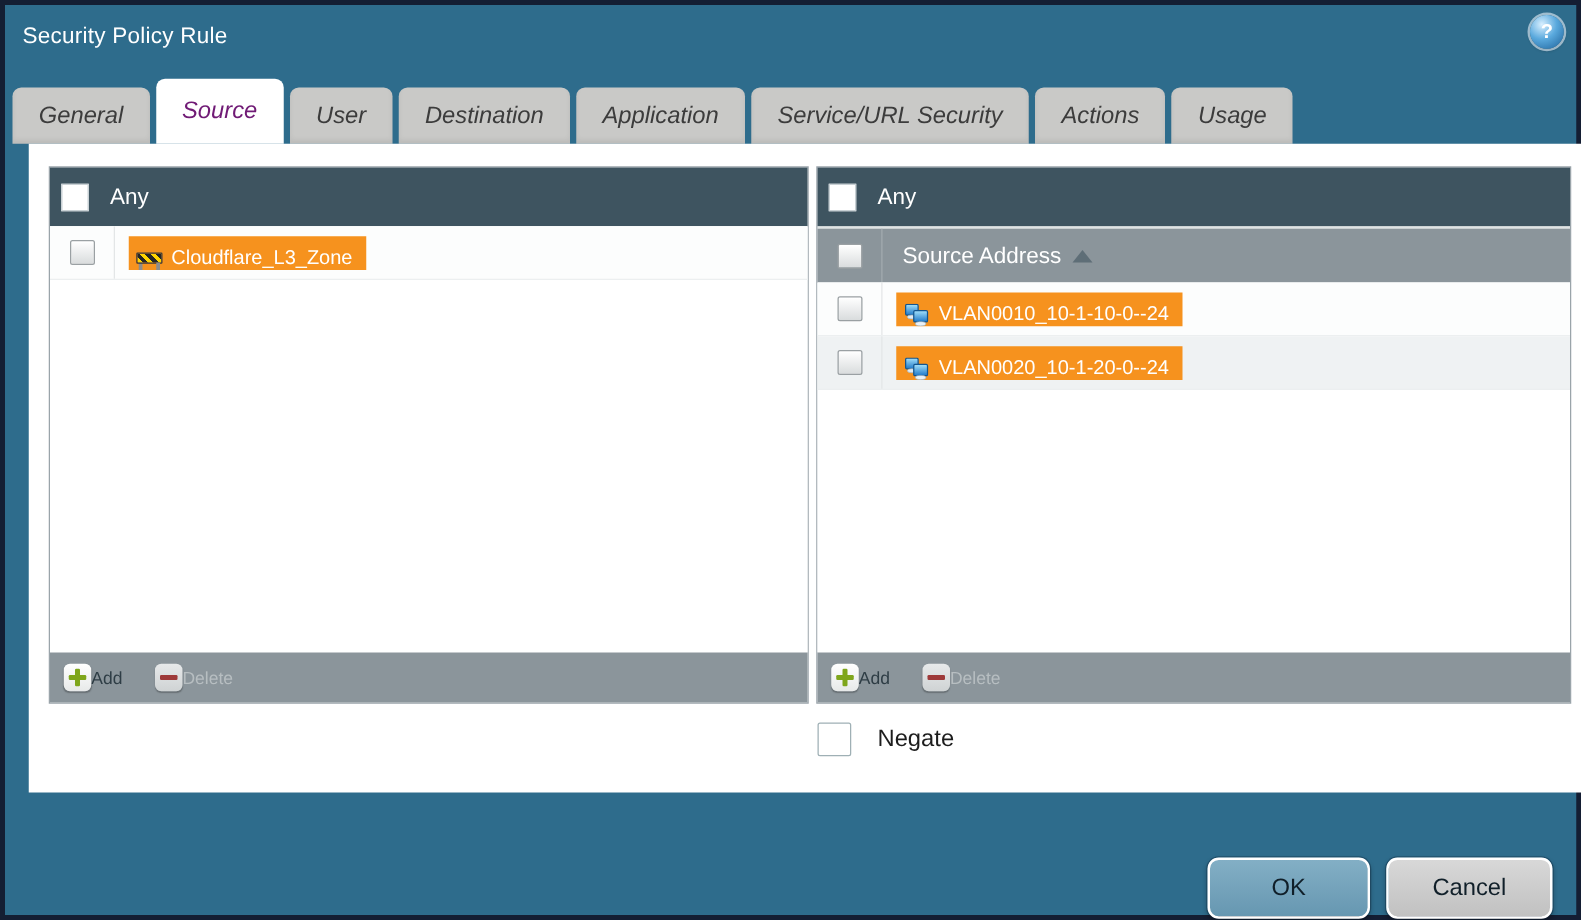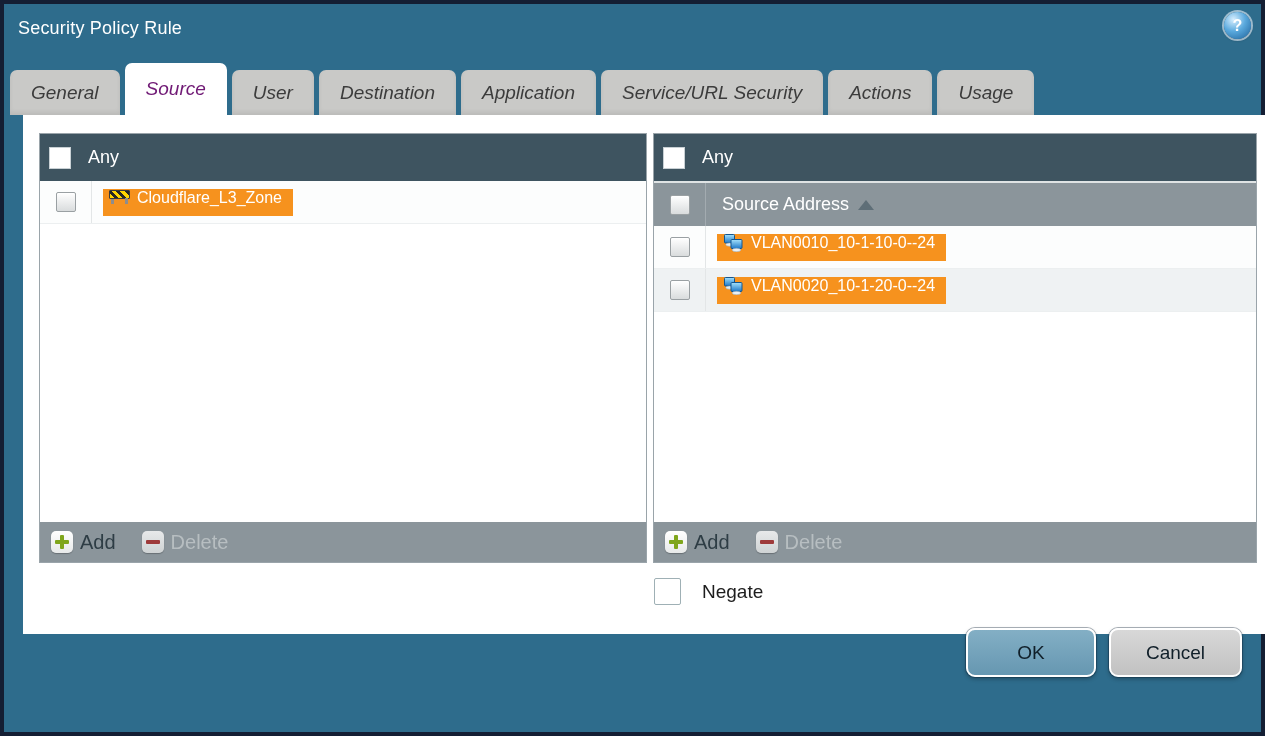--- a/index.html
+++ b/index.html
@@ -44,49 +44,49 @@
     background:linear-gradient(#ffffff,#d9dcdd); box-shadow:inset 0 1px 1px rgba(255,255,255,.9); cursor:pointer; }
   .col-title { color:#ffffff; font-size:18px; margin-left:16px; }
   .sort-asc { width:0; height:0; margin-left:9px; border-left:8px solid transparent; border-right:8px solid transparent;
     border-bottom:10px solid #5e6e77; }
 
   .list { flex:1; background:#ffffff; overflow:hidden; }
   .row { height:43px; display:flex; align-items:center; border-bottom:1px solid #eceff0; cursor:default; }
   .row:nth-child(odd) { background:#fcfdfd; }
   .row:nth-child(even){ background:#eff2f3; }
   .row .cb-cell { border-right:1px solid #e3e6e7; }
-  .chip { display:inline-flex; align-items:flex-start; gap:7px; height:27px; margin-left:11px; padding:0 11px 0 6px;
+  .chip { display:inline-flex; align-items:flex-end; gap:7px; height:27px; margin-left:11px; padding:0 11px 0 6px;
     background:#f6921e; color:#ffffff; font-size:16px; cursor:pointer; white-space:nowrap; }
 
   
   .zone-icon { position:relative; width:21px; height:15px; flex:none; }
   .zone-icon .bar { position:absolute; left:0; right:0; top:1px; height:9px; border:1px solid #3a3a3a; border-radius:1px;
     background:repeating-linear-gradient(45deg,#ffd400 0 3px,#262626 3px 6px); }
   .zone-icon::before, .zone-icon::after { content:""; position:absolute; bottom:0; width:3px; height:6px; background:#8d8d8d; }
   .zone-icon::before { left:2px; } .zone-icon::after { right:2px; }
 
   .addr-icon { width:21px; height:18px; flex:none; display:block; }
 
   .panel-footer { height:40px; background:#8b959b; display:flex; align-items:center; gap:26px; padding-left:11px; flex:none; }
-  .foot-btn { display:flex; align-items:center; gap:7px; font-size:20px; color:#2e3d45; cursor:pointer; }
+  .foot-btn { display:flex; align-items:center; font-size:14px; color:#2e3d45; cursor:pointer; }
   .foot-btn.disabled { color:#b7bec1; cursor:default; }
   .pm { position:relative; width:22px; height:22px; border-radius:5px; background:linear-gradient(#ffffff,#e7e9e9);
     box-shadow:0 1px 1px rgba(0,0,0,.25); flex:none; }
   .pm::before { content:""; position:absolute; left:4px; right:4px; top:9px; height:4px; background:#7fa61c; border-radius:1px; }
   .pm.plus::after { content:""; position:absolute; top:4px; bottom:4px; left:9px; width:4px; background:#7fa61c; border-radius:1px; }
   .pm.minus { background:linear-gradient(#e7e9ea,#cfd3d4); }
   .pm.minus::before { background:#9e3a3a; }
 
   
   .negate { position:absolute; left:631px; top:463px; display:flex; align-items:center; gap:21px; }
   .cb-negate { width:27px; height:27px; background:#ffffff; border:1px solid #9fb0b5; border-radius:2px; cursor:pointer; }
   .negate-label { font-size:19px; color:#1d1d1d; }
 
   
-  .btn { position:absolute; top:624px; height:49px; border:2px solid #ffffff; border-radius:9px;
+  .btn { position:absolute; top:682px; height:49px; border:2px solid #ffffff; border-radius:9px;
     display:flex; align-items:center; justify-content:center; font-size:19px; color:#101f29; cursor:pointer;
     box-shadow:0 0 0 1px rgba(15,35,55,.35), 0 2px 4px rgba(0,0,0,.3); }
   .btn-ok { left:962px; width:130px; background:linear-gradient(#83afc5,#6697b1); }
   .btn-cancel { left:1105px; width:133px; background:linear-gradient(#d8d8d8,#c1c1c1); }
 </style>
 </head>
 <body>
 
 <div id="root">
   <div class="window">

